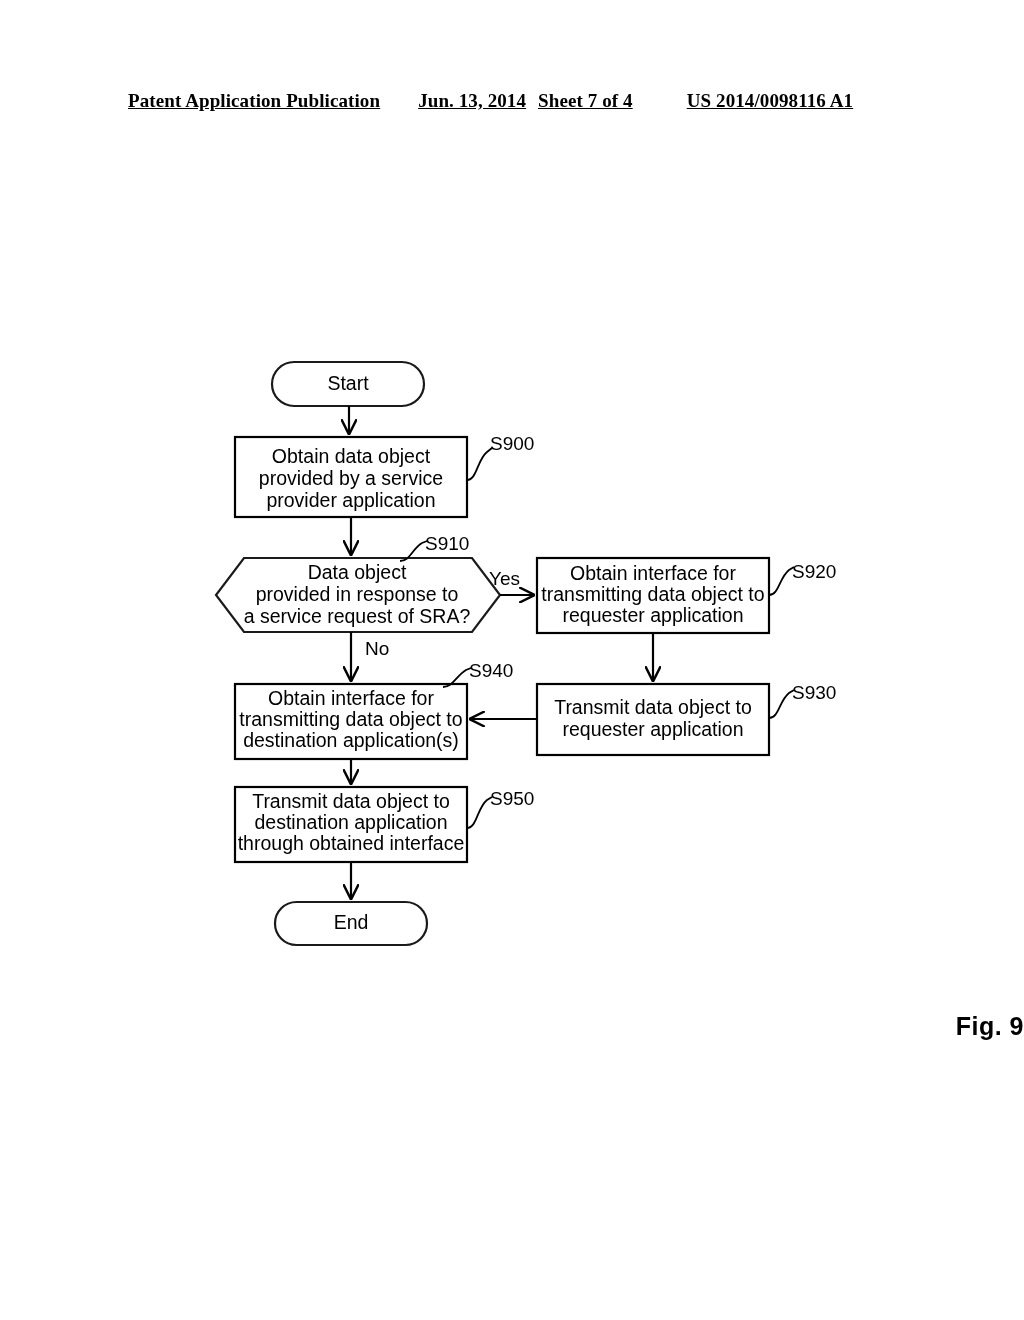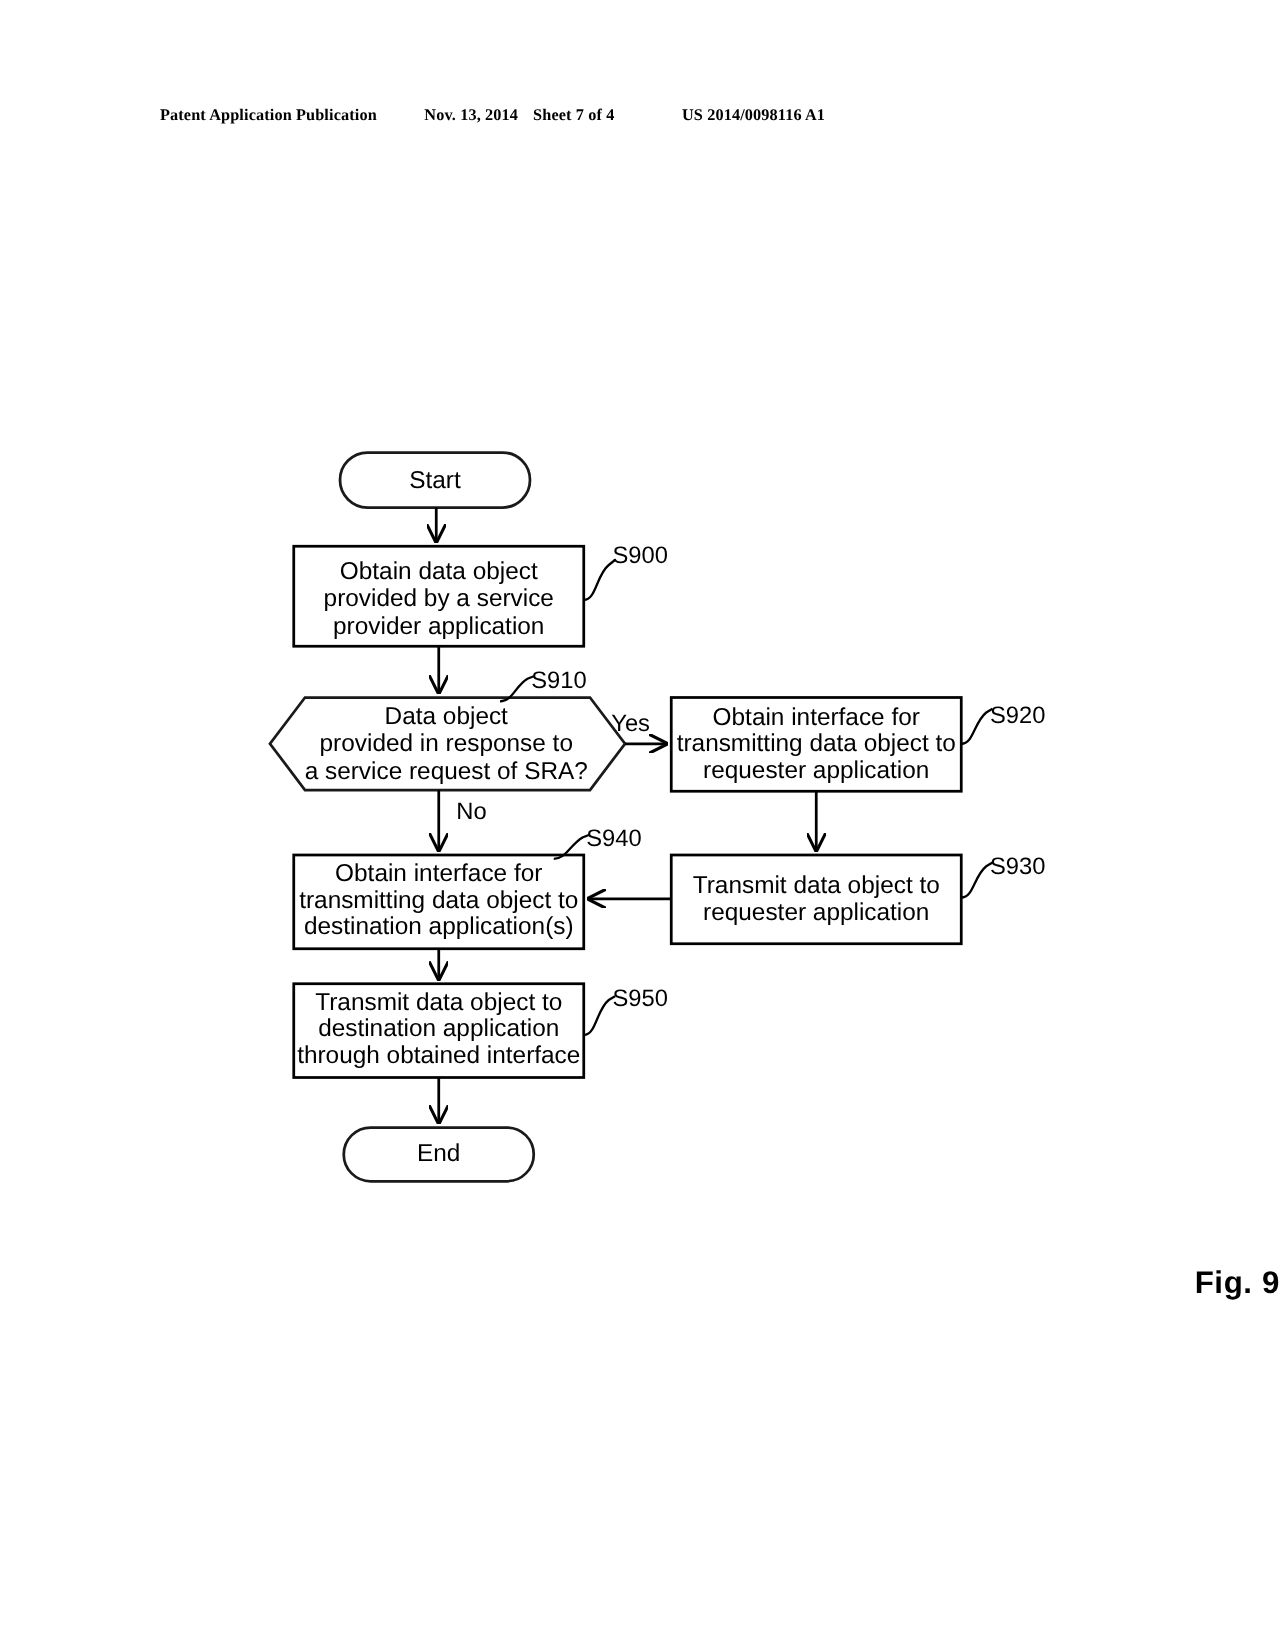--- a/index.html
+++ b/index.html
@@ -21,26 +21,27 @@
     background: #ffffff;
   }
   
   .page-header {
     position: absolute;
     top: 84px;
     left: 128px;
     width: 768px;
     height: 28px;
     display: flex;
-    align-items: flex-start;
+    align-items: flex-end;
     font-family: "Liberation Serif", serif;
     font-weight: bold;
-    font-size: 13px;
+    font-size: 19px;
     letter-spacing: 0.1px;
     white-space: nowrap;
+    text-decoration: underline;
   }
   .hdr-pub { margin-right: 38px; }
   .hdr-date { margin-right: 12px; }
   .hdr-sheet { margin-right: 54px; }
   .hdr-num { }
 
   
   .figure {
     position: absolute;
     left: 0;
@@ -111,21 +112,21 @@
   }
   .fig-caption span { display: inline-block; margin-left: -20px; }
 </style>
 </head>
 <body>
 
 <div class="page">
 
   <div class="page-header">
     <span class="hdr-pub">Patent Application Publication</span>
-    <span class="hdr-date">Nov. 13, 2014</span>
+    <span class="hdr-date">Jun. 13, 2014</span>
     <span class="hdr-sheet">Sheet 7 of 4</span>
     <span class="hdr-num">US 2014/0098116 A1</span>
   </div>
 
   <div class="figure">
     <svg width="1024" height="1000" viewBox="0 0 1024 1000" xmlns="http://www.w3.org/2000/svg">
       <defs>
         <marker id="arrowhead" viewBox="0 0 10 10" refX="9" refY="5" markerWidth="7" markerHeight="7" orient="auto-start-reverse">
           <path d="M 0 0 L 10 5 L 0 10" fill="none" stroke="#000000" stroke-width="1.6"></path>
         </marker>

